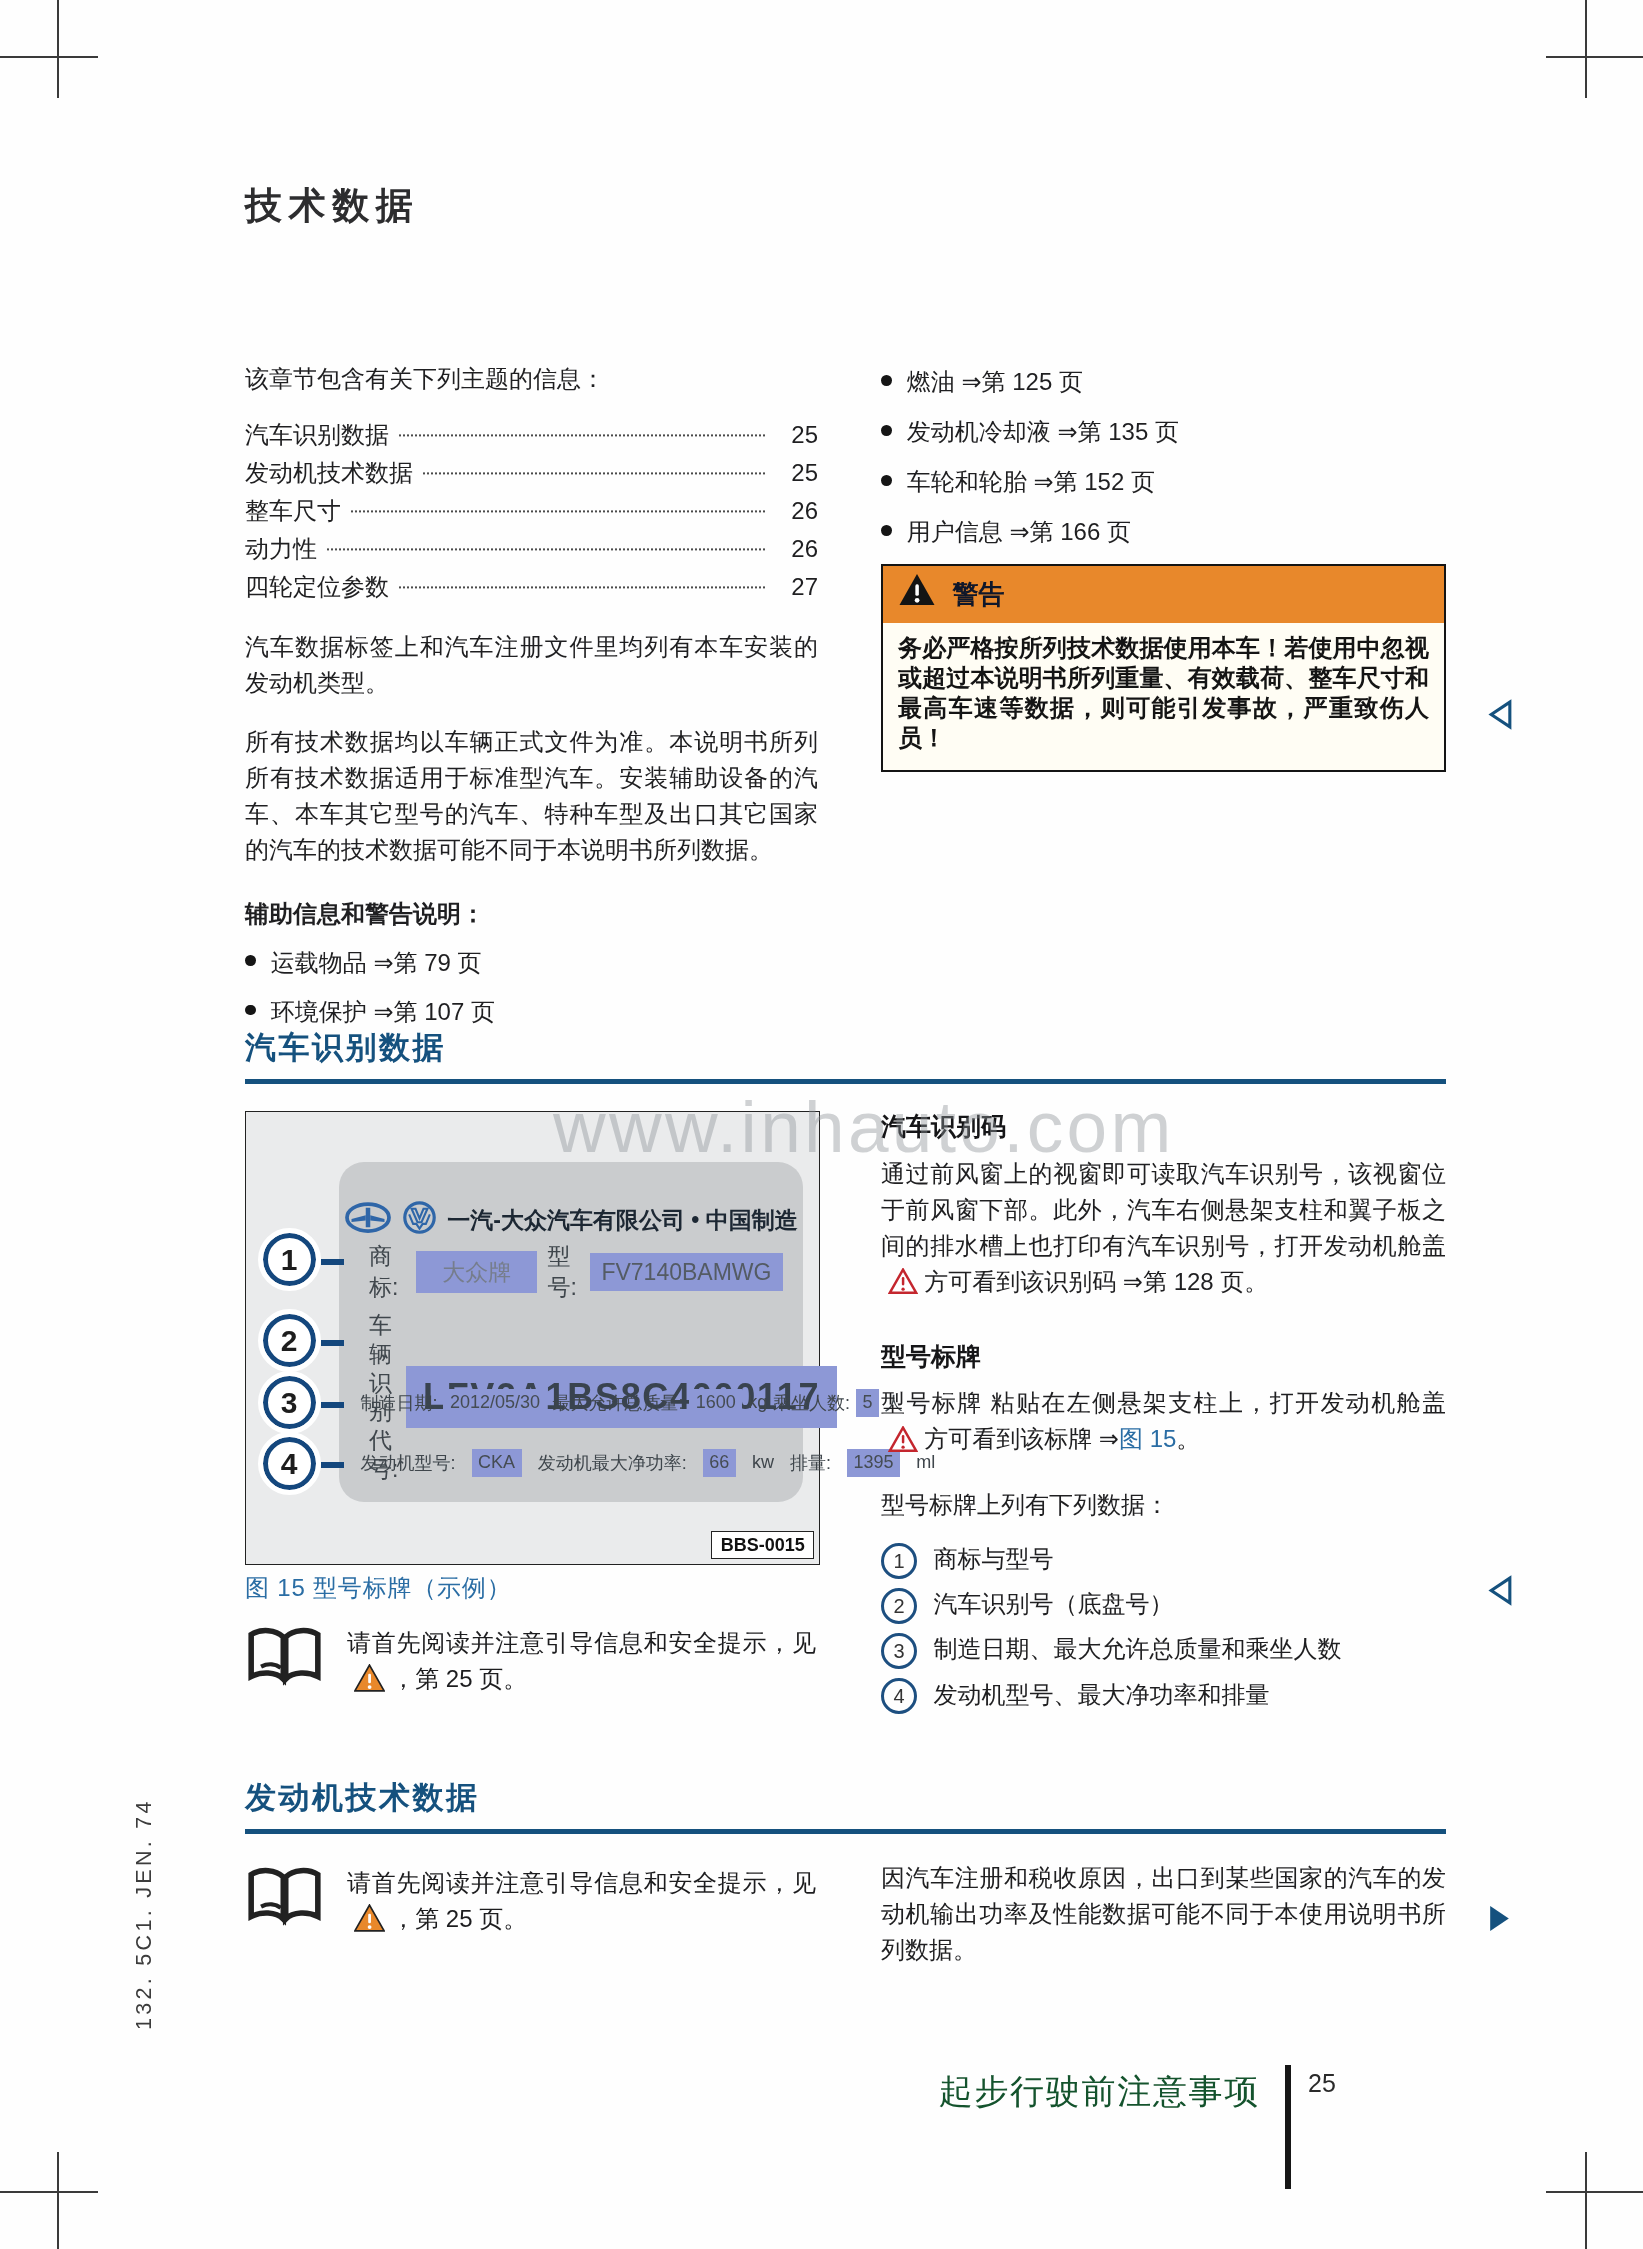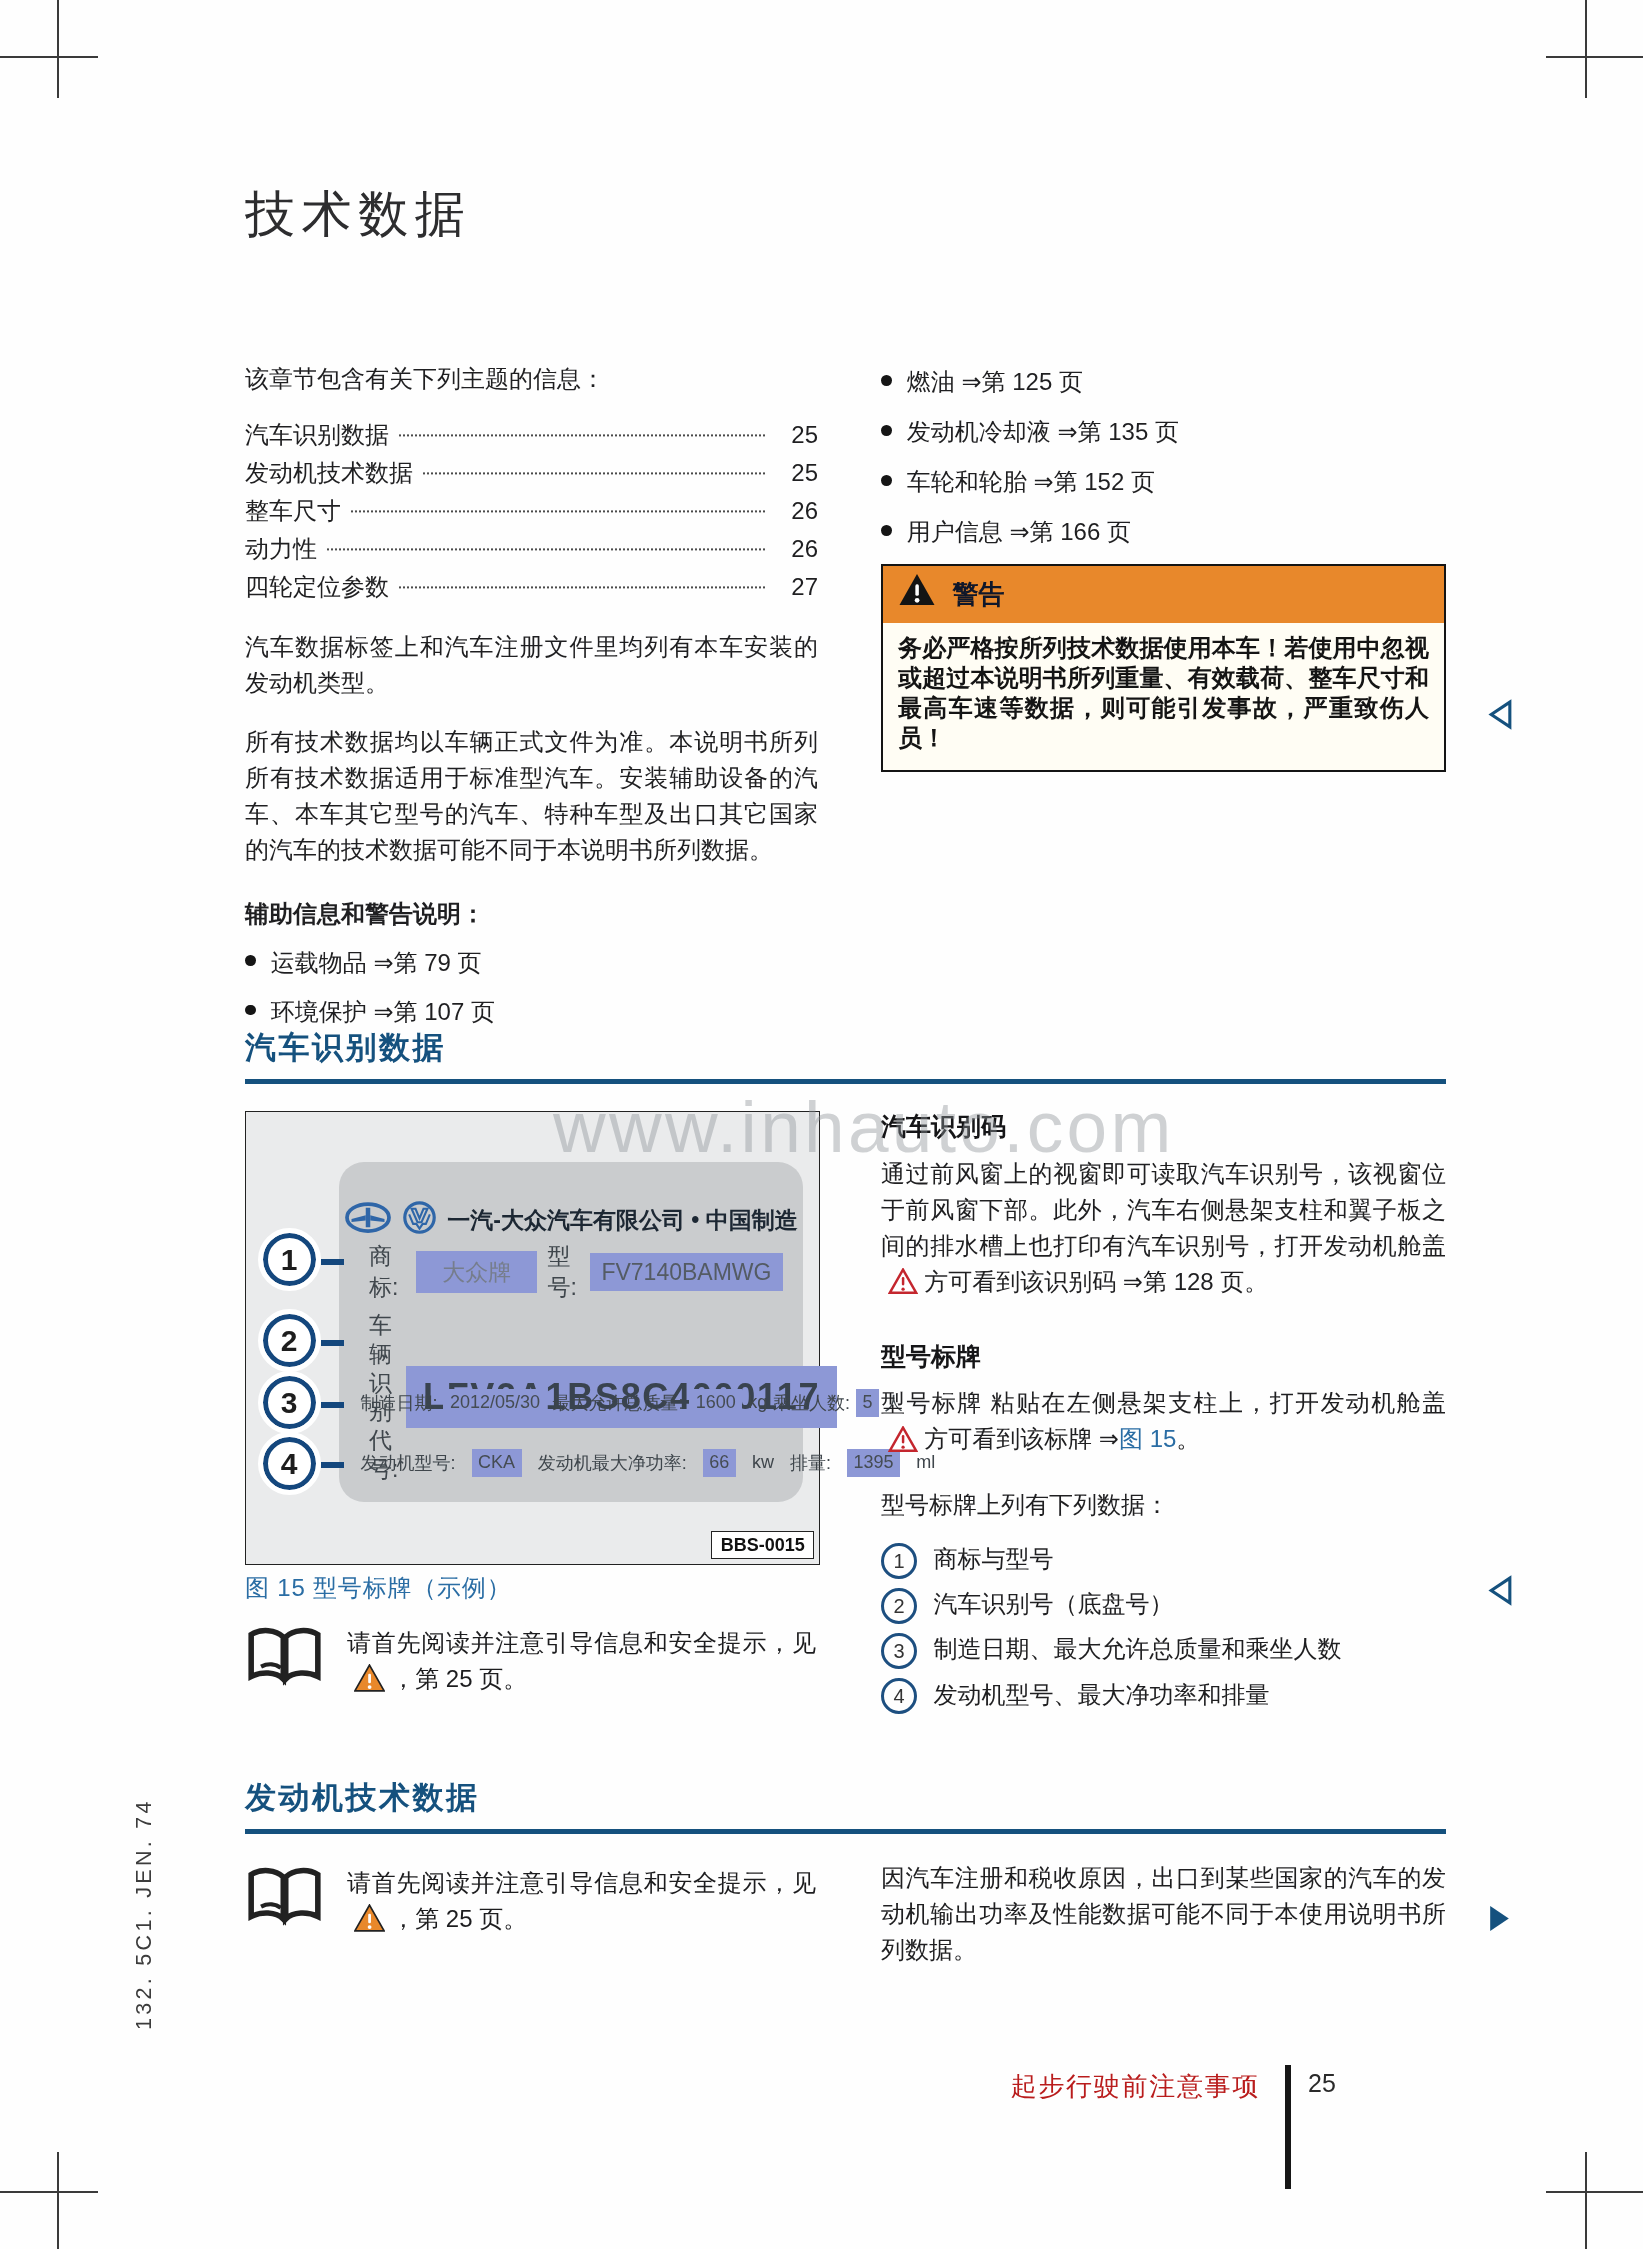--- a/index.html
+++ b/index.html
@@ -5,26 +5,26 @@
   html,body { margin:0; padding:0; background:#fff; }
   .page { position:relative; width:1644px; height:2250px; background:#fefefe; overflow:hidden;
           font-family:"Liberation Sans","DejaVu Sans",sans-serif; color:#222; }
 
   
   .crop { position:absolute; background:#3a3a3a; }
   .crop.v { width:1.7px; height:98px; }
   .crop.h { height:1.7px; width:98px; }
 
   
-  .h-title { position:absolute; left:245px; top:181px; font-size:50px; font-weight:400; color:#2d2d2f; letter-spacing:6.6px; }
+  .h-title { position:absolute; left:245px; top:181px; font-size:37px; font-weight:700; color:#2d2d2f; letter-spacing:6.6px; }
   .wm { position:absolute; left:553px; top:1085px; font-size:73px; color:#8f959a; opacity:.42;
         letter-spacing:3.3px; z-index:40; pointer-events:none; white-space:nowrap; }
   .side-code { position:absolute; left:132px; top:2030px; transform:rotate(-90deg); transform-origin:0 0;
                font-size:21.5px; color:#3c3c3c; letter-spacing:3.3px; white-space:nowrap; }
-  .footer-sec { position:absolute; left:836px; top:2069px; width:424px; text-align:right; font-size:26px; color:#b91c1c; letter-spacing:1.7px; }
+  .footer-sec { position:absolute; left:836px; top:2069px; width:424px; text-align:right; font-size:34px; color:#14532d; letter-spacing:1.7px; }
   .footer-bar { position:absolute; left:1285px; top:2065px; width:5.8px; height:124px; background:#161616; }
   .footer-num { position:absolute; left:1308px; top:2069px; font-size:25px; color:#2a2a2a; }
 
   
   .sec { position:absolute; left:245px; width:1201px; border-bottom:5.8px solid #15517e; padding-bottom:10px;
          display:flex; align-items:center; gap:18px; color:#15517e; font-weight:700; font-size:31px; letter-spacing:2.5px; }
   #sec-intro   { top:277px; }
   #sec-vehicle { top:1027px; }
   #sec-engine  { top:1777px; }
 

